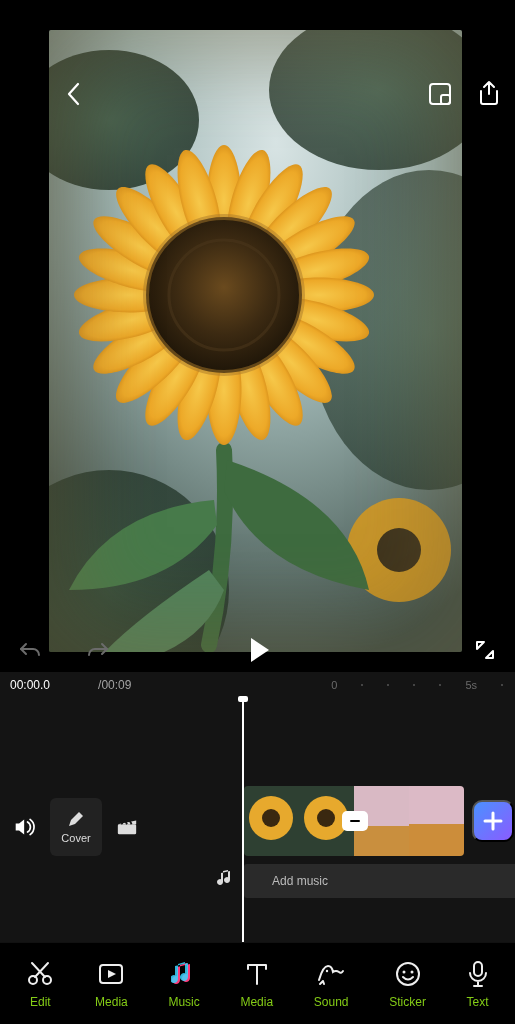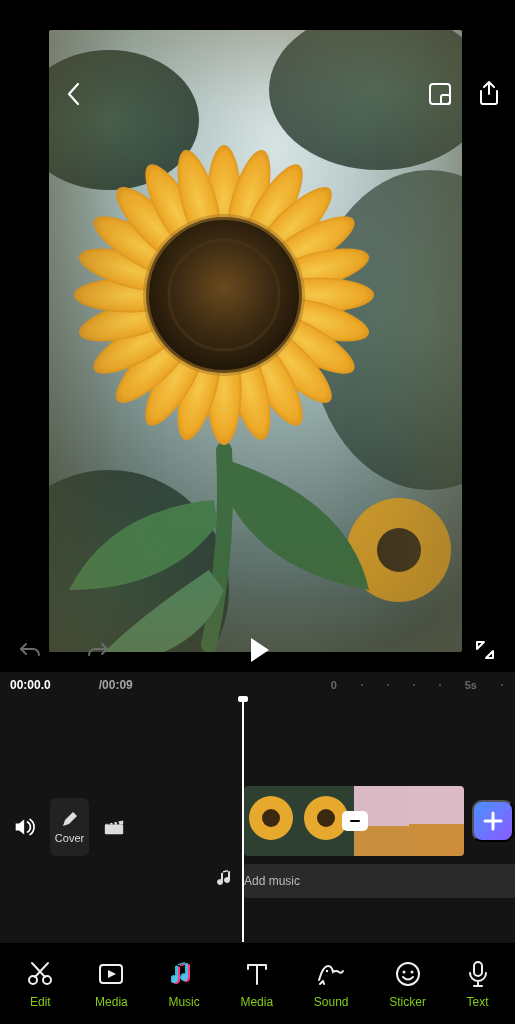--- a/index.html
+++ b/index.html
@@ -18,48 +18,48 @@
 
   .bottom-overlay { position: absolute; left: 0; right: 0; bottom: 6px; display: flex; align-items: center; justify-content: space-between; padding: 0 14px; }
   .bottom-overlay .left { display: flex; gap: 36px; }
   .bottom-overlay .center { position: absolute; left: 50%; transform: translateX(-50%); }
   .bottom-overlay .right { margin-left: auto; }
 
   .icon-btn { background: transparent; border: none; padding: 4px; cursor: pointer; display: inline-flex; }
   svg { display: block; }
 
   
-  .timebar { height: 26px; display: flex; align-items: center; padding: 0 10px; background: #141414; font-size: 12px; font-weight: bold; }
+  .timebar { height: 26px; display: flex; align-items: center; padding: 0 10px; background: #141414; font-size: 12px; }
   .timebar .now { color: #fff; }
   .timebar .dur { color: #a3a3a3; padding-left: 48px; }
   .tick-row { position: absolute; right: 12px; display: flex; align-items: center; gap: 24px; color: #555; font-size: 11px; }
   .tick-row .dot { width: 2px; height: 2px; background: #555; border-radius: 50%; }
   .tick-row .lbl { color: #6a6a6a; }
 
   
   .timeline { flex: 1; position: relative; background: #141414; }
   .playhead { position: absolute; top: 0; bottom: 0; left: 242px; width: 2px; background: #fff; z-index: 30; }
   .playhead::before { content: ''; position: absolute; top: -2px; left: -4px; width: 10px; height: 6px; background: #fff; border-radius: 2px; }
 
   .tl-controls { position: absolute; left: 10px; top: 100px; display: flex; align-items: center; gap: 10px; }
   .vol { width: 30px; height: 30px; display:flex; align-items:center; justify-content:center; }
-  .cover-btn { width: 39px; height: 58px; background: #222; border-radius: 6px; display:flex; flex-direction:column; align-items:center; justify-content:center; gap:4px; font-size:11px; color:#ddd; cursor:pointer; }
+  .cover-btn { width: 52px; height: 58px; background: #222; border-radius: 6px; display:flex; flex-direction:column; align-items:center; justify-content:center; gap:4px; font-size:11px; color:#ddd; cursor:pointer; }
   .clapper { width: 30px; height: 30px; display:flex; align-items:center; justify-content:center; }
 
   .music-indicator { position:absolute; left:216px; top:170px; }
 
   .clip-track { position: absolute; left: 244px; top: 88px; height: 70px; display:flex; align-items:center; }
   .clip-row { display:flex; height:70px; border-radius:4px; overflow:hidden; }
   .thumb { width: 55px; height: 70px; overflow:hidden; }
   .thumb svg { width:100%; height:100%; }
   .gap-pill { position:absolute; left:98px; top:50%; transform:translateY(-50%); width:26px; height:20px; background:#fff; border-radius:5px; display:flex; align-items:center; justify-content:center; z-index:20; }
   .gap-pill .bar { width:10px; height:2px; background:#000; border-radius:1px; }
   .add-clip { width:42px; height:42px; margin-left:8px; border-radius:10px; background:linear-gradient(135deg,#4b91ff,#8a5cff); display:flex; align-items:center; justify-content:center; cursor:pointer; }
 
-  .music-track { position:absolute; left:244px; top:166px; right:0; height:34px; background:#2a2a2a; display:flex; align-items:center; padding-left:0; font-size:12px; color:#bbb; cursor:pointer; border-radius:3px 0 0 3px; }
+  .music-track { position:absolute; left:244px; top:166px; right:0; height:34px; background:#2a2a2a; display:flex; align-items:center; padding-left:28px; font-size:12px; color:#bbb; cursor:pointer; border-radius:3px 0 0 3px; }
 
   
   .toolbar { height: 82px; background: #000; display:flex; align-items:center; justify-content:space-around; padding:0 6px; border-top:1px solid #111; }
   .tool { display:flex; flex-direction:column; align-items:center; gap:6px; color:#84cc16; font-size:12px; cursor:pointer; background:none; border:none; }
   .tool .ic { height:30px; display:flex; align-items:center; justify-content:center; }
 </style>
 </head>
 <body>
 
 <div class="app">

